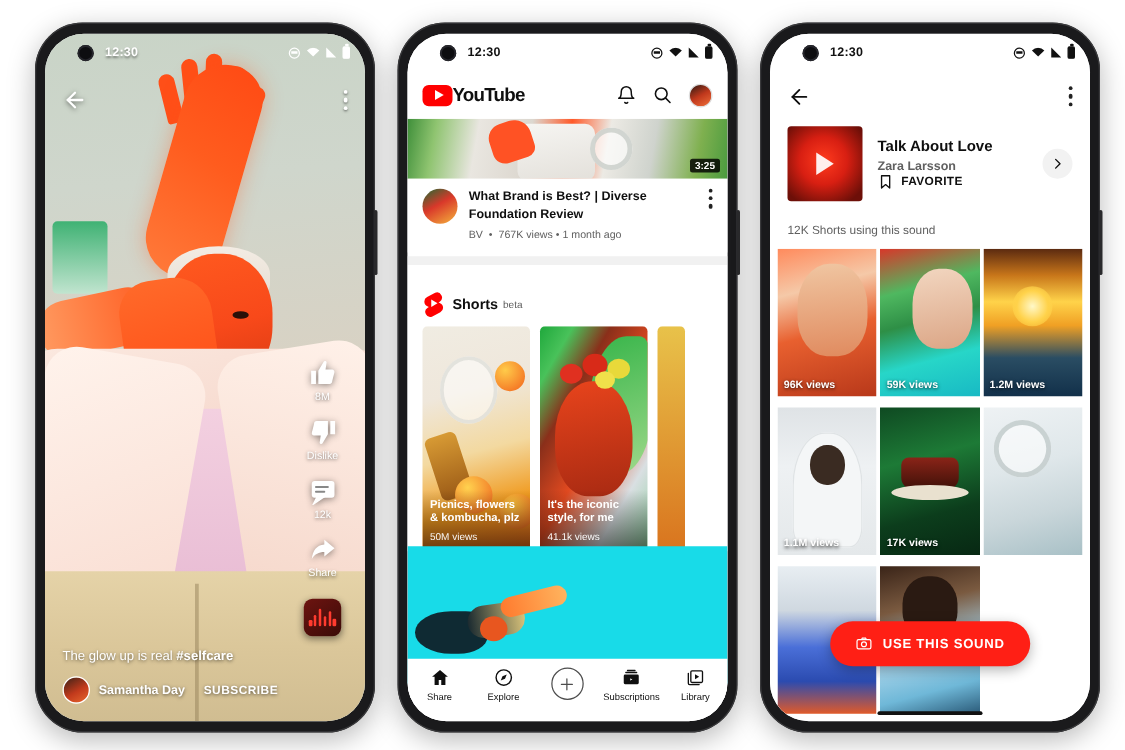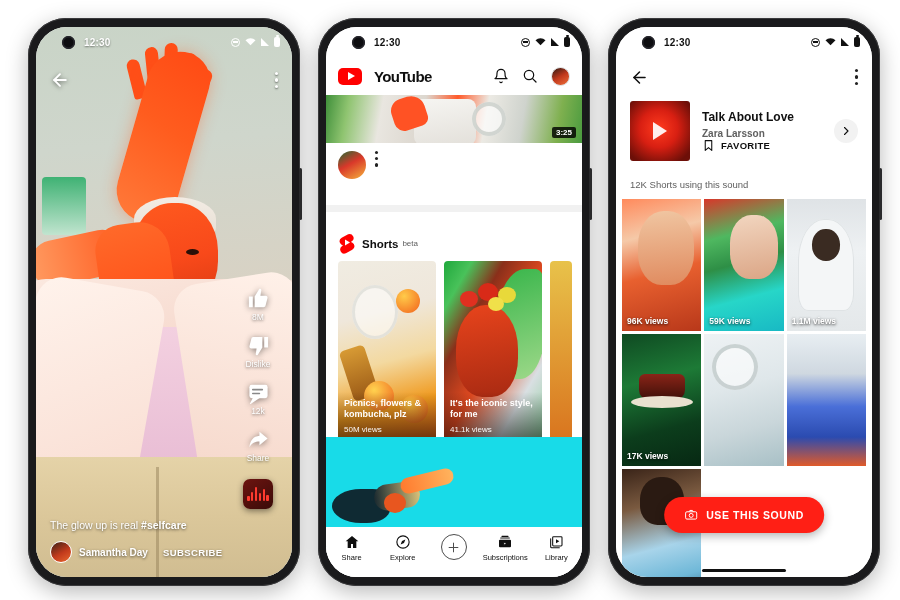--- a/index.html
+++ b/index.html
@@ -150,21 +150,21 @@
     text-shadow:0 1px 3px rgba(0,0,0,.6); white-space:nowrap; }
   .sub-btn{ font-size:9.5px; color:#fff; font-weight:700; letter-spacing:.4px;
     padding:3px 8px; border:none; background:transparent; cursor:pointer;
     text-shadow:0 1px 3px rgba(0,0,0,.6); white-space:nowrap; }
 
   
   .yt-home{ position:absolute; inset:0; background:#fff; }
   .yt-header{ position:absolute; top:30px; left:0; right:0; height:38px;
     display:flex; align-items:center; justify-content:space-between;
     padding:0 12px; background:#fff; z-index:20; }
-  .yt-logo{ display:flex; align-items:center; gap:12px;text-align:right; }
+  .yt-logo{ display:flex; align-items:center; gap:0;text-align:right; }
   .yt-play{ width:24px; height:17px; background:#ff0000; border-radius:5px;
     display:flex; align-items:center; justify-content:center; }
   .yt-play::after{ content:""; width:0; height:0; border-left:7px solid #fff;
     border-top:4.5px solid transparent; border-bottom:4.5px solid transparent;
     margin-left:2px; }
   .yt-word{ font-size:15px; font-weight:700; letter-spacing:-.6px; color:#0f0f0f; }
   .yt-actions{ display:flex; align-items:center; gap:13px; }
   .yt-avatar{ width:19px; height:19px; border-radius:50%;
     background:linear-gradient(150deg,#2b1a14,#c0381c 50%,#f0703a);
     border:1px solid #ddd; }
@@ -191,21 +191,21 @@
   .vid-title{ font-size:10px; font-weight:700; color:#0f0f0f; line-height:1.35; }
   .vid-sub{ font-size:8.5px; color:#606060; margin-top:4px; }
   .sep{ position:absolute; left:0; right:0; top:178px; height:7px; background:#f1f1f1; }
 
   .shorts-shelf{ position:absolute; top:185px; left:0; right:0; background:#fff; }
   .shelf-head{ display:flex; align-items:center; gap:7px; padding:21px 12px 7px; }
   .shorts-logo{ width:17px; height:21px; }
   .shelf-title{ font-size:11.5px; font-weight:700; color:#0f0f0f; }
   .shelf-beta{ font-size:8px; color:#606060; font-weight:400; margin-left:-3px; }
   .shelf-row{ display:flex; gap:8px; padding:0 12px; overflow:hidden; }
-  .short-card{ position:relative; width:98px; height:180px; border-radius:4px;
+  .short-card{ position:relative; width:86px; height:180px; border-radius:4px;
     overflow:hidden; flex:none; cursor:pointer; }
   .short-card.narrow{ width:22px; }
   .sc-overlay{ position:absolute; left:0; right:0; bottom:0; padding:6px 6px 7px;
     background:linear-gradient(transparent,rgba(0,0,0,.55)); }
   .sc-title{ font-size:9px; color:#fff; font-weight:600; line-height:1.3; }
   .sc-views{ font-size:8px; color:#fff; margin-top:4px; opacity:.95; }
 
   .card1{ background:linear-gradient(165deg,#f0ece2 0%,#efe7db 30%,#f3d9a0 55%,#f09a1f 78%,#e8681a 100%); }
   .c1-bottle{ position:absolute; left:8px; top:86px; width:26px; height:52px;
     background:linear-gradient(180deg,#d79a34,#9b5a16); border-radius:5px; transform:rotate(-18deg); }
@@ -267,21 +267,21 @@
   .snd-title{ font-size:12px; font-weight:700; color:#0f0f0f; }
   .snd-artist{ font-size:10px; color:#606060; margin-top:4px;font-weight:bold; }
   .snd-fav{ display:flex; align-items:center; gap:6px; margin-top:0; cursor:pointer; }
   .snd-fav-lbl{ font-size:9.5px; font-weight:700; color:#0f0f0f; letter-spacing:.3px; }
   .chev-btn{ width:24px; height:24px; border-radius:50%; background:#f2f2f2; flex:none;
     display:flex; align-items:center; justify-content:center; cursor:pointer; }
   .snd-count{ position:absolute; top:152px; left:14px; font-size:9.5px; color:#606060; }
 
   .grid{ position:absolute; top:172px; left:6px; right:6px; bottom:0;
     display:grid; grid-template-columns:repeat(3,1fr); gap:3px; overflow:hidden; }
-  .cell{ position:relative; height:132px; overflow:hidden; cursor:pointer; }
+  .cell{ position:relative; height:118px; overflow:hidden; cursor:pointer; }
   .cell-v{ position:absolute; left:5px; bottom:5px; font-size:8.5px; color:#fff;
     font-weight:600; text-shadow:0 1px 3px rgba(0,0,0,.8); }
   .g1{ background:linear-gradient(165deg,#ff8a5c 0%,#f5c9a8 28%,#e8602f 55%,#b8381a 100%); }
   .g1-face{ position:absolute; left:16px; top:12px; width:56px; height:74px;
     background:linear-gradient(175deg,#f0c6a2,#e08a5e); border-radius:46% 46% 42% 42%; }
   .g2{ background:linear-gradient(180deg,#4b57b8 0%,#7f86d0 34%,#c4bcd8 60%,#e8d9cd 78%,#3e4a8f 100%); }
   .g2-sk{ position:absolute; left:22px; top:34px; width:38px; height:34px;
     background:#5aa8e8; border-radius:10px; transform:rotate(-12deg); }
   .g3{ background:linear-gradient(165deg,#d8372a 0%,#4fb860 28%,#2e8f46 48%,#27d6c8 72%,#18b9c4 100%); }
   .g3-p{ position:absolute; right:6px; top:16px; width:48px; height:64px;
@@ -482,20 +482,24 @@
 
         <div class="vid-thumb">
           <div class="thumb-person"></div>
           <div class="thumb-hand"></div>
           <div class="thumb-circ"></div>
           <span class="dur">3:25</span>
         </div>
 
         <div class="vid-meta">
           <div class="meta-av"></div>
+          <div class="meta-txt">
+            <div class="vid-title">What Brand is Best? | Diverse Foundation Review</div>
+            <div class="vid-sub"><span>BV</span> &nbsp;•&nbsp; <span>767K views</span> • <span>1 month ago</span></div>
+          </div>
           <button class="icon-btn kebab dark">
             <span></span>
               <span></span>
               <span></span>
           </button>
         </div>
 
         <div class="sep"></div>
 
         <div class="shorts-shelf">
@@ -646,20 +650,24 @@
 
         <div class="grid">
           <div class="cell g1">
             <div class="g1-face"></div>
             <span class="cell-v">96K views</span>
           </div>
           <div class="cell g3">
             <div class="g3-p"></div>
             <span class="cell-v">59K views</span>
           </div>
+          <div class="cell g4">
+            <div class="g4-sun"></div>
+            <span class="cell-v">1.2M views</span>
+          </div>
           <div class="cell g5">
             <div class="g5-hood"></div>
             <div class="g5-face"></div>
             <span class="cell-v">1.1M views</span>
           </div>
           <div class="cell g6">
             <div class="g6-cake"></div>
             <div class="g6-plate"></div>
             <span class="cell-v">17K views</span>
           </div>

